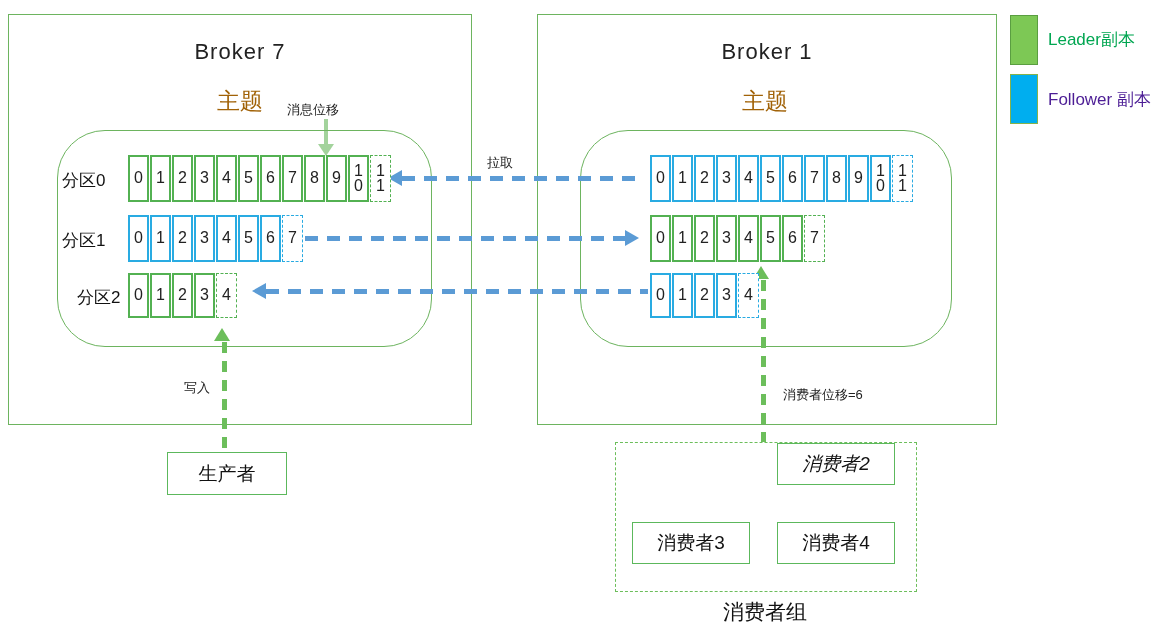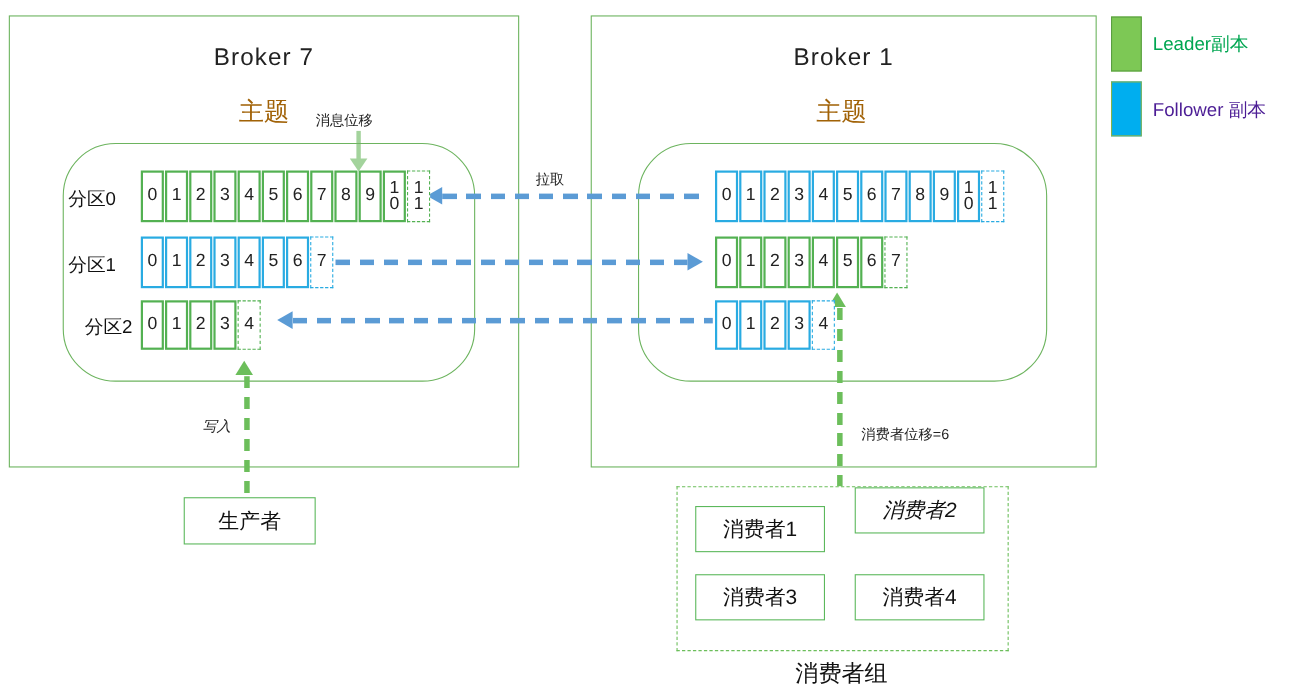--- a/index.html
+++ b/index.html
@@ -75,31 +75,30 @@
   <div class="note" style="left:487px;top:154px;">拉取</div>
   <div class="dash-h" style="left:402px;top:176px;width:240px;"></div>
   <div class="tri-left" style="left:388px;top:170px;"></div>
 
   <div class="dash-h" style="left:305px;top:236px;width:320px;"></div>
   <div class="tri-right" style="left:625px;top:230px;"></div>
 
   <div class="dash-h" style="left:266px;top:289px;width:382px;"></div>
   <div class="tri-left" style="left:252px;top:283px;"></div>
 
-  <div class="note" style="left:184px;top:379px;font-style:italic;">写入</div>
+  <div class="note" style="left:184px;top:379px;">写入</div>
   <div class="dash-v" style="left:222px;top:342px;height:110px;"></div>
   <div class="tri-up-g" style="left:214px;top:328px;"></div>
   <div class="entity-box" style="left:167px;top:452px;width:118px;height:41px;">生产者</div>
 
   <div class="note" style="left:783px;top:386px;">消费者位移=6</div>
   <div class="dash-v" style="left:761px;top:280px;height:163px;"></div>
   <div class="tri-up-g" style="left:753px;top:266px;"></div>
 
   <div class="group-box" style="left:615px;top:442px;width:300px;height:148px;"></div>
-  <div class="entity-box" style="left:632px;top:460px;width:116px;height:40px;">消费者1</div>
   <div class="entity-box" style="left:777px;top:443px;width:116px;height:40px;font-style:italic;">消费者2</div>
   <div class="entity-box" style="left:632px;top:522px;width:116px;height:40px;">消费者3</div>
   <div class="entity-box" style="left:777px;top:522px;width:116px;height:40px;">消费者4</div>
   <div class="group-label" style="left:665px;top:598px;width:200px;">消费者组</div>
 
   <div class="legend-swatch leader" style="left:1010px;top:15px;"></div>
   <div class="legend-text leader" style="left:1048px;top:28px;">Leader副本</div>
   <div class="legend-swatch follower" style="left:1010px;top:74px;"></div>
   <div class="legend-text follower" style="left:1048px;top:88px;">Follower 副本</div>
 

